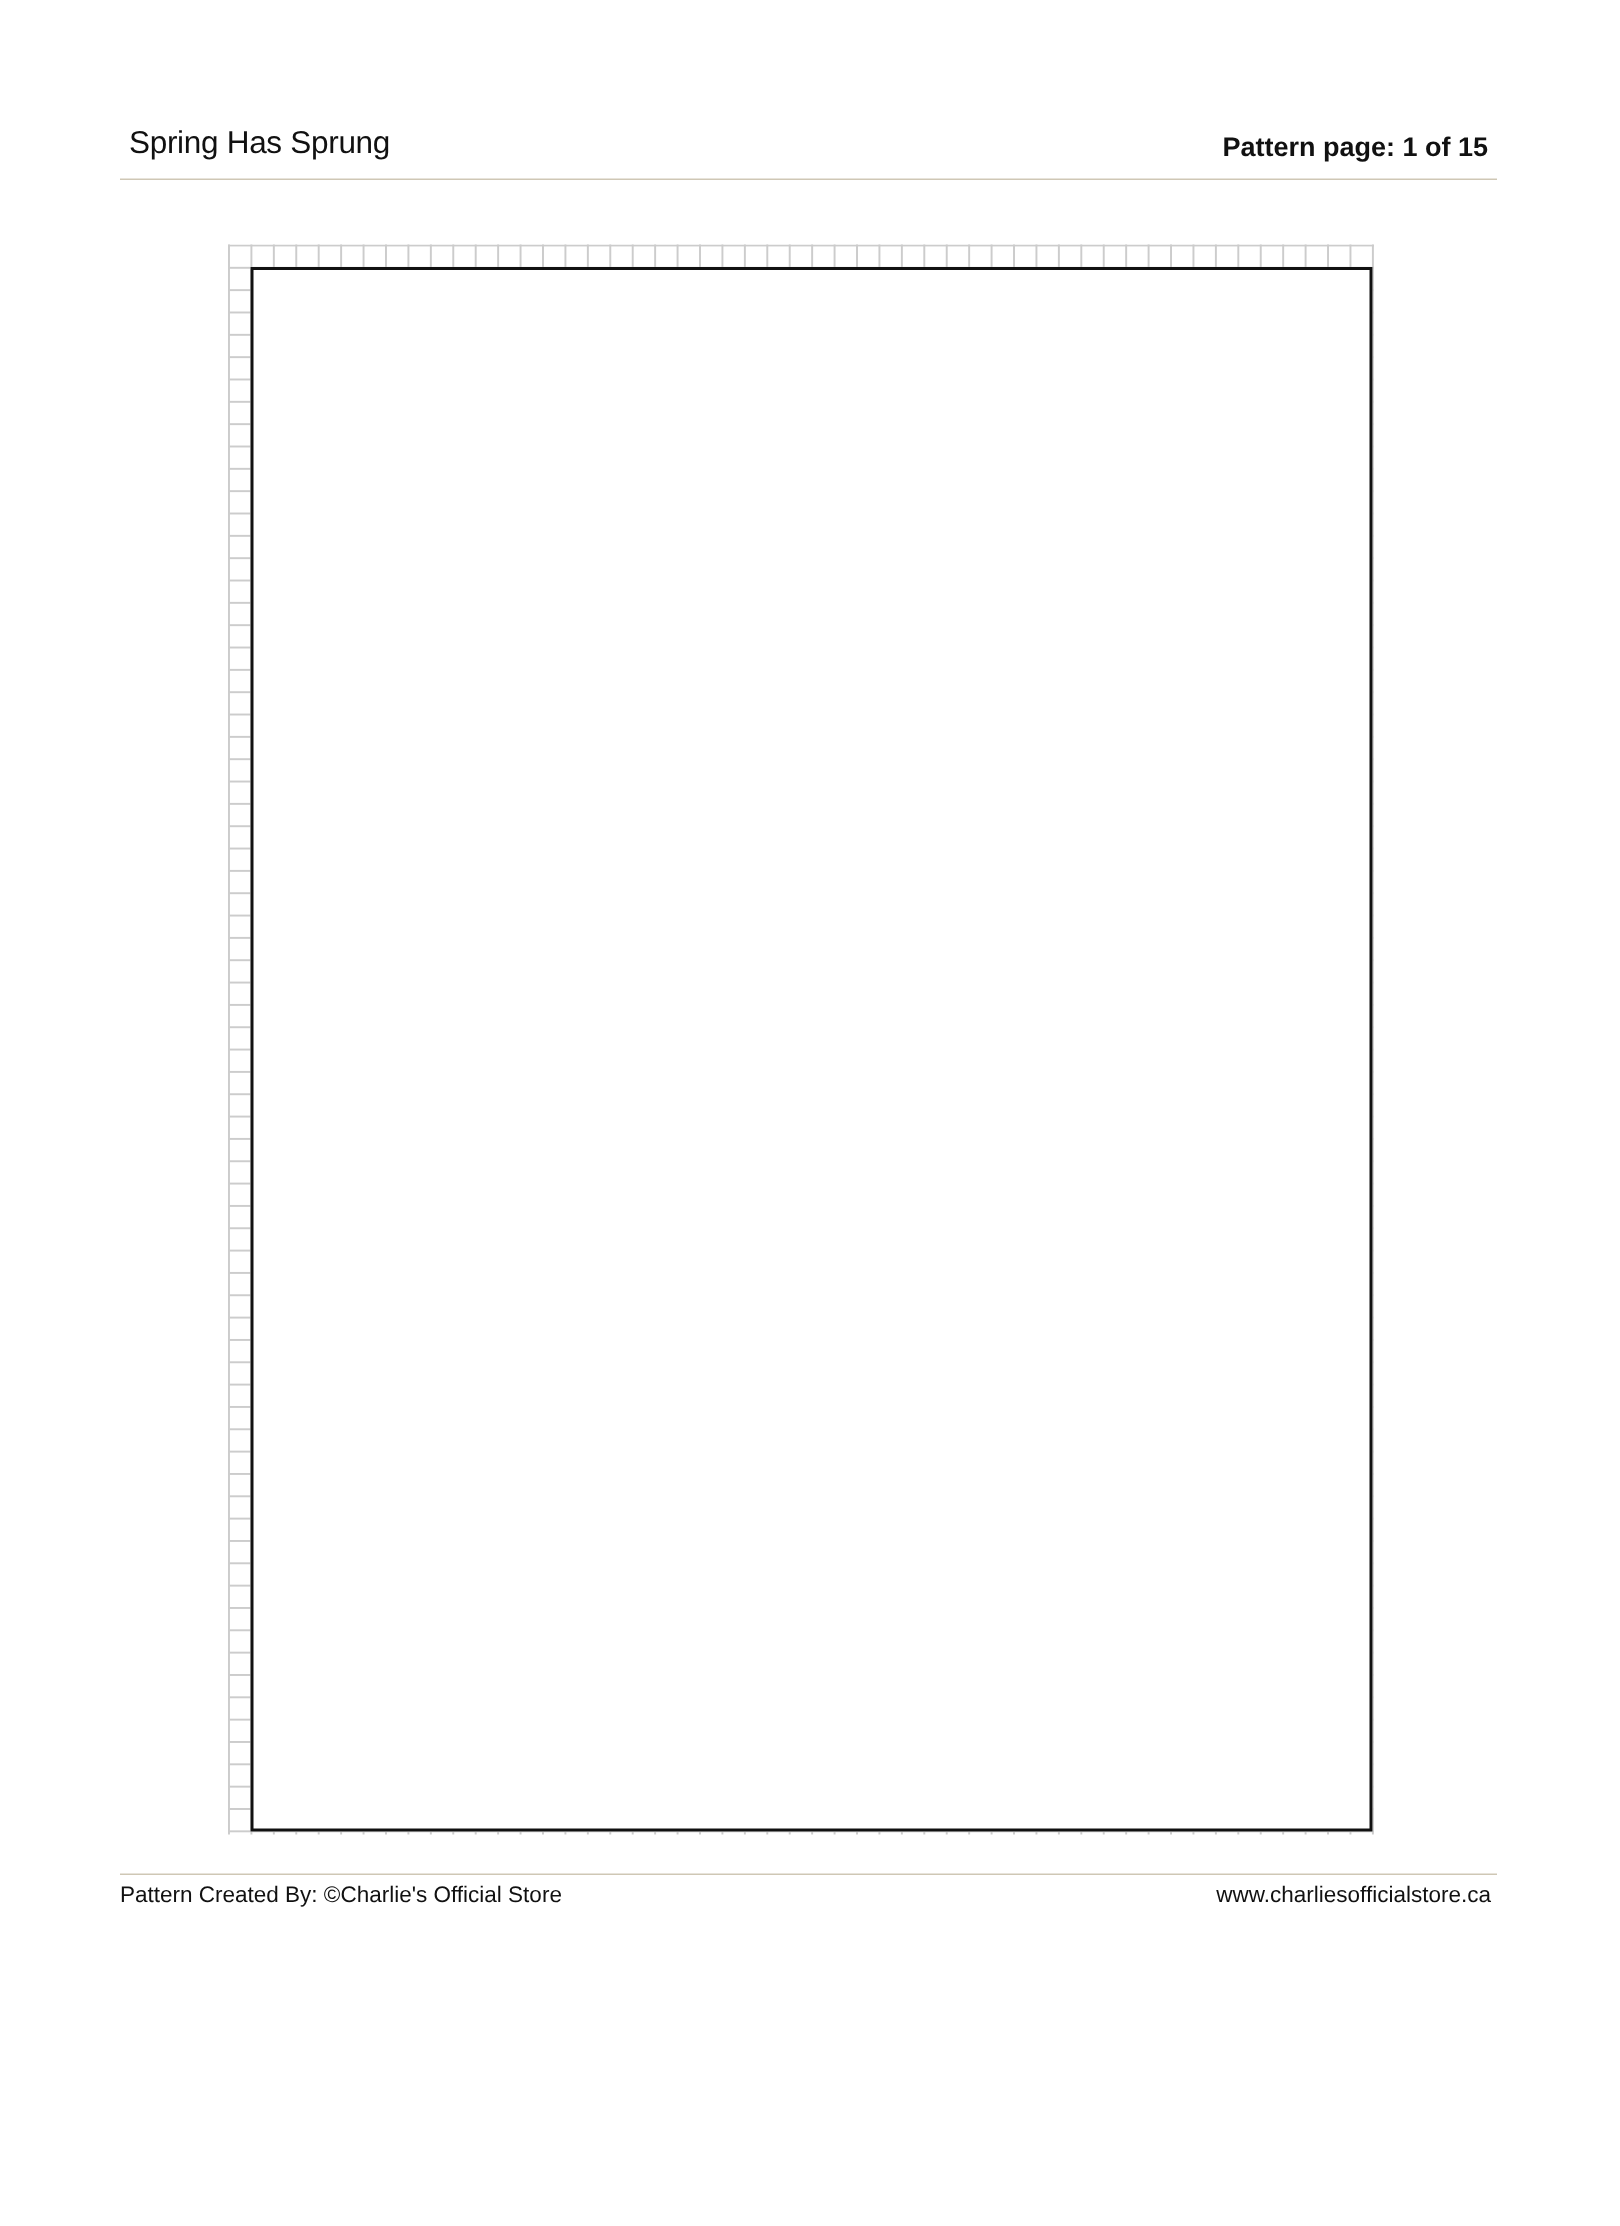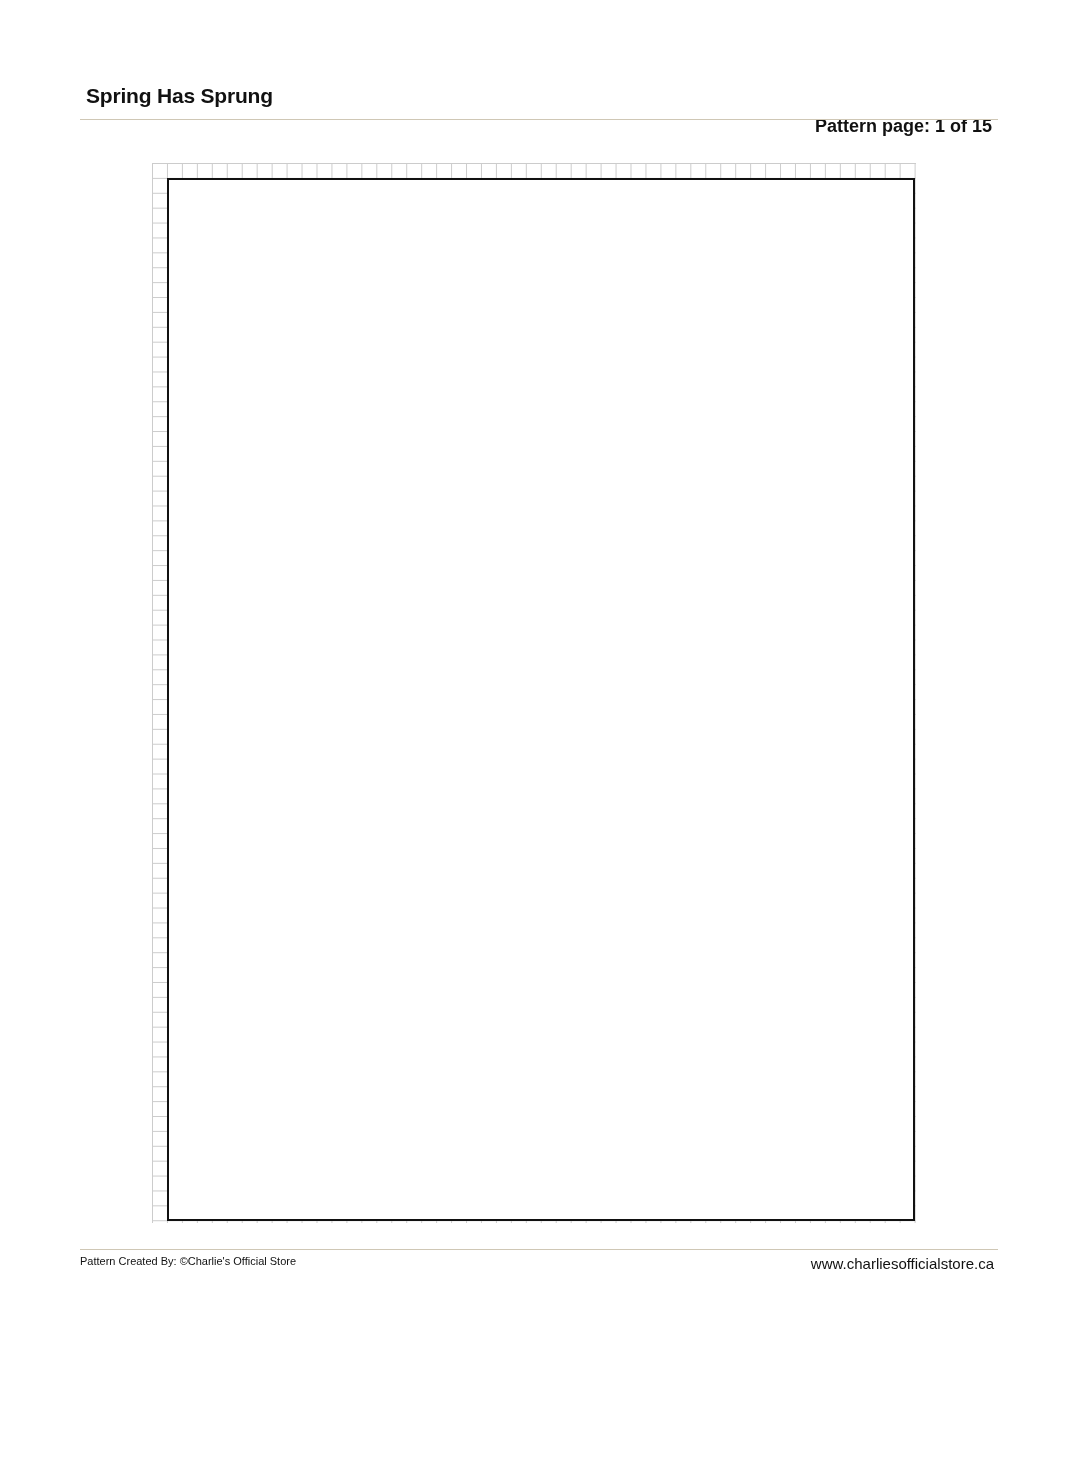--- a/index.html
+++ b/index.html
@@ -1,22 +1,22 @@
 <!DOCTYPE html>
 <html><head>
 <meta charset="utf-8">
 <style>
   html,body{margin:0;padding:0;background:#fff;}
   body{width:1080px;height:1484px;position:relative;overflow:hidden;font-family:"Liberation Sans",sans-serif;color:#111;}
-  .title{position:absolute;left:86px;top:84px;font-size:21px;font-weight:bold;letter-spacing:-0.2px;}
-  .pageno{position:absolute;right:88px;top:88px;font-size:18px;font-weight:bold;margin-top:28px;}
+  .title{position:absolute;left:86px;top:84px;font-size:21px;font-weight:normal;letter-spacing:-0.2px;}
+  .pageno{position:absolute;right:88px;top:88px;font-size:18px;font-weight:bold;}
   .hr{position:absolute;left:80px;width:918px;height:1px;background:#cfc7b5;}
   .hr.top{top:119px;}
   .hr.bot{top:1249px;}
-  .footer-left{position:absolute;left:80px;top:1255px;font-size:11px;text-align:center;}
+  .footer-left{position:absolute;left:80px;top:1255px;font-size:15px;text-align:center;}
   .footer-right{position:absolute;right:86px;top:1255px;font-size:15px;text-align:right;}
   .colnums{position:absolute;top:144px;left:0;width:1080px;height:22px;}
   .grid-wrap{position:absolute;left:152px;top:163px;}
   .margin-grid{position:absolute;left:0;top:0;width:764px;height:1060px;
     background-image:linear-gradient(#ccc 1px,transparent 1px),linear-gradient(90deg,#ccc 1px,transparent 1px);
     background-size:14.96px 14.9px;}
   .chart{position:absolute;left:167px;top:178px;width:748px;height:1043px;border:2px solid #111;box-sizing:border-box;display:grid;
     grid-template-columns:repeat(50,1fr);grid-template-rows:repeat(70,1fr);background:#fff;}
 </style>
 </head>

